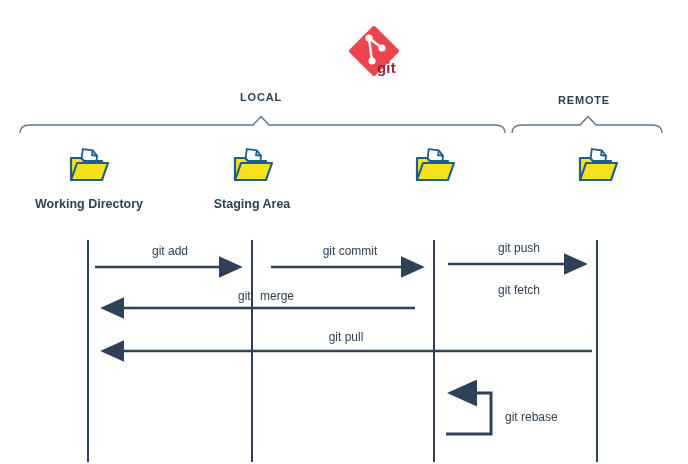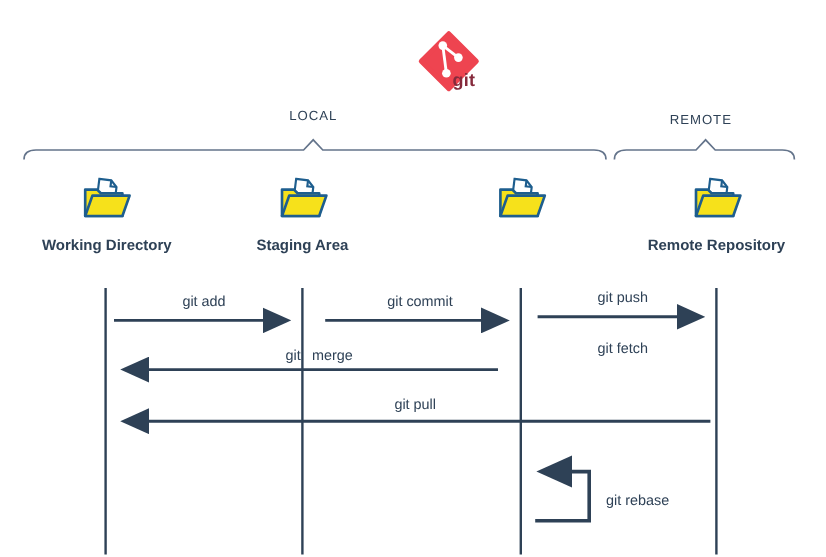--- a/index.html
+++ b/index.html
@@ -3,21 +3,21 @@
 <meta charset="utf-8">
 <style>
   html,body{margin:0;padding:0;background:#ffffff;}
   #stage{
     position:relative;width:688px;height:464px;background:#ffffff;overflow:hidden;
     font-family:"Liberation Sans","DejaVu Sans",sans-serif;color:#2e4156;margin-top:20px;
   }
   .abs{position:absolute;}
   .center{transform:translateX(-50%);}
   .group-label{
-    font-size:11px;font-weight:normal;letter-spacing:.8px;color:#2e4156;white-space:nowrap;
+    font-size:11px;font-weight:bold;letter-spacing:.8px;color:#2e4156;white-space:nowrap;
   }
   .col-label{
     font-size:12.5px;font-weight:bold;color:#2e4156;white-space:nowrap;text-align:center;
   }
   .cmd-label{
     font-size:12px;color:#2e4156;white-space:nowrap;
   }
   .wordmark{
     font-size:15px;font-weight:bold;color:#862a3c;letter-spacing:.2px;
   }
@@ -110,21 +110,20 @@
   <div class="abs" style="left:574px;top:126px;">
     <svg width="46" height="42" viewBox="0 0 46 42">
       <g transform="rotate(7 25 10)">
         <path d="M17,4 L27,4 L32,9 L32,19 L17,19 Z" fill="#ffffff" stroke="#1e5e8e" stroke-width="1.8"></path>
         <path d="M27,4 L27,9 L32,9" fill="none" stroke="#1e5e8e" stroke-width="1.8"></path>
       </g>
       <path d="M6,12 L16,12 L19,15 L37,15 L37,34 L6,34 Z" fill="#f6e11b" stroke="#1e5e8e" stroke-width="2.2" stroke-linejoin="round"></path>
       <path d="M6,34 L12,17 L43,17 L37,34 Z" fill="#f6e11b" stroke="#1e5e8e" stroke-width="2.2" stroke-linejoin="round"></path>
     </svg>
   </div>
-  <div class="abs center col-label" style="left:597px;top:177px;">Remote Repository</div>
 
   <div class="abs center cmd-label" style="left:170px;top:224px;">git add</div>
   <div class="abs center cmd-label" style="left:350px;top:224px;">git commit</div>
   <div class="abs center cmd-label" style="left:519px;top:221px;">git push</div>
   <div class="abs center cmd-label" style="left:519px;top:263px;">git fetch</div>
   <div class="abs center cmd-label" style="left:266px;top:269px;word-spacing:6px;text-align:center;">git merge</div>
   <div class="abs center cmd-label" style="left:346px;top:310px;">git pull</div>
   <div class="abs cmd-label" style="left:505px;top:390px;">git rebase</div>
 
 </div>

